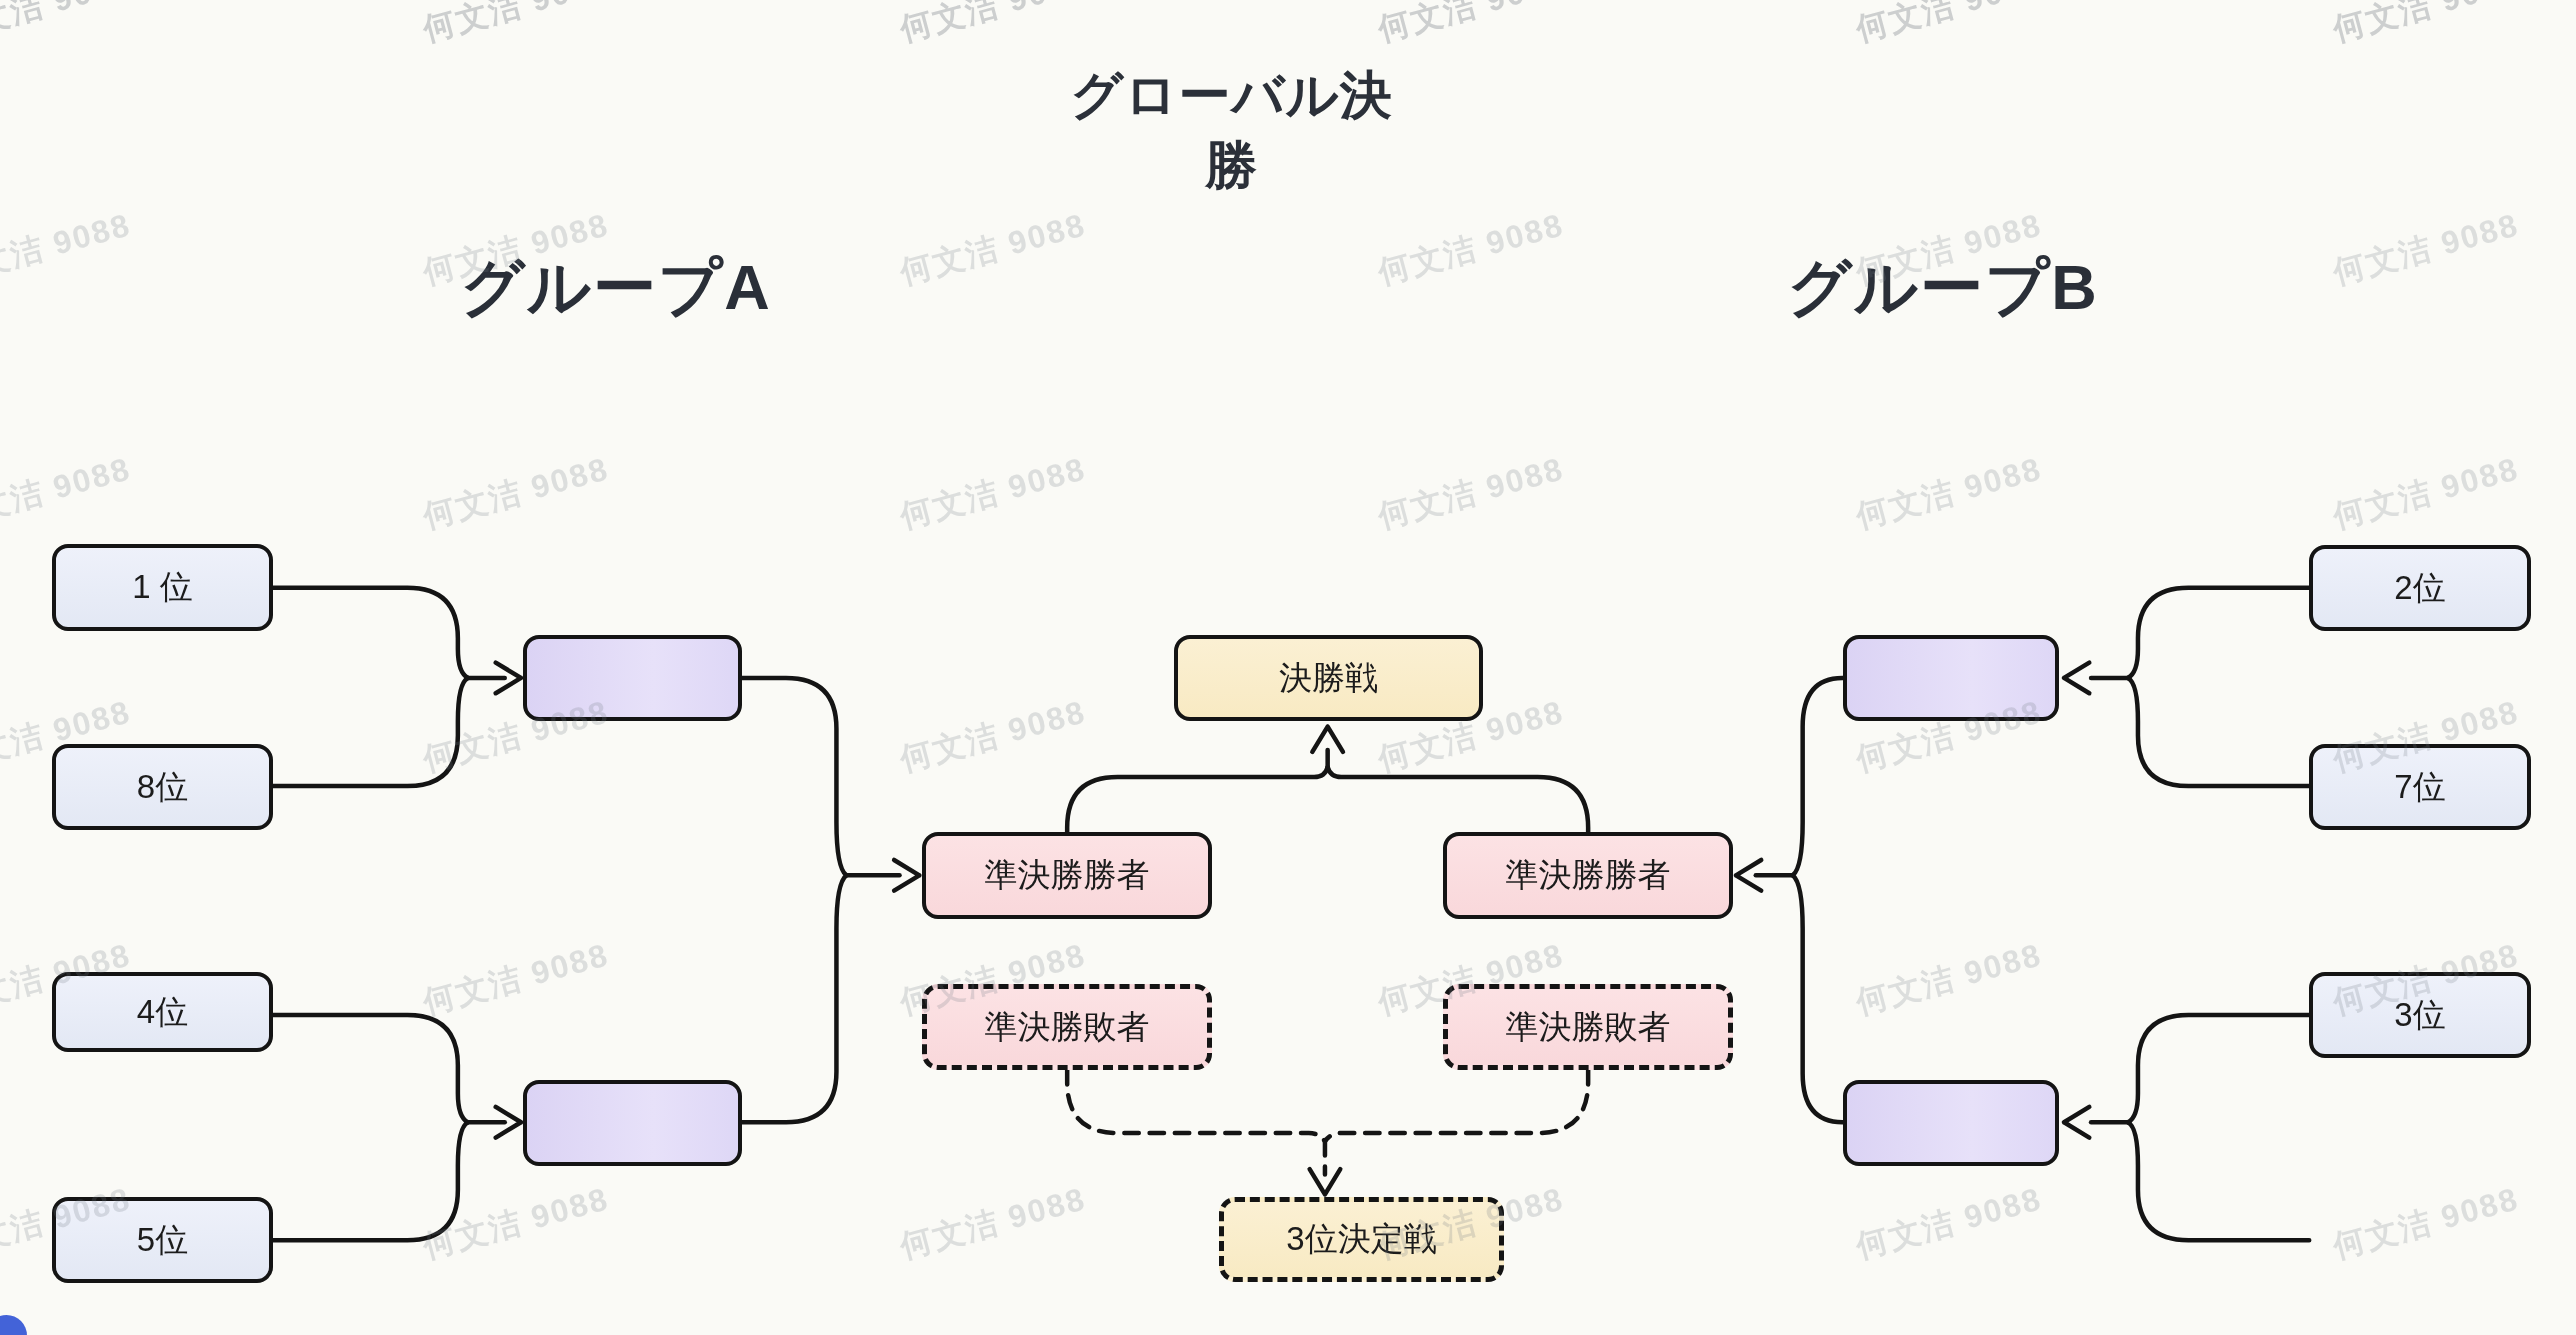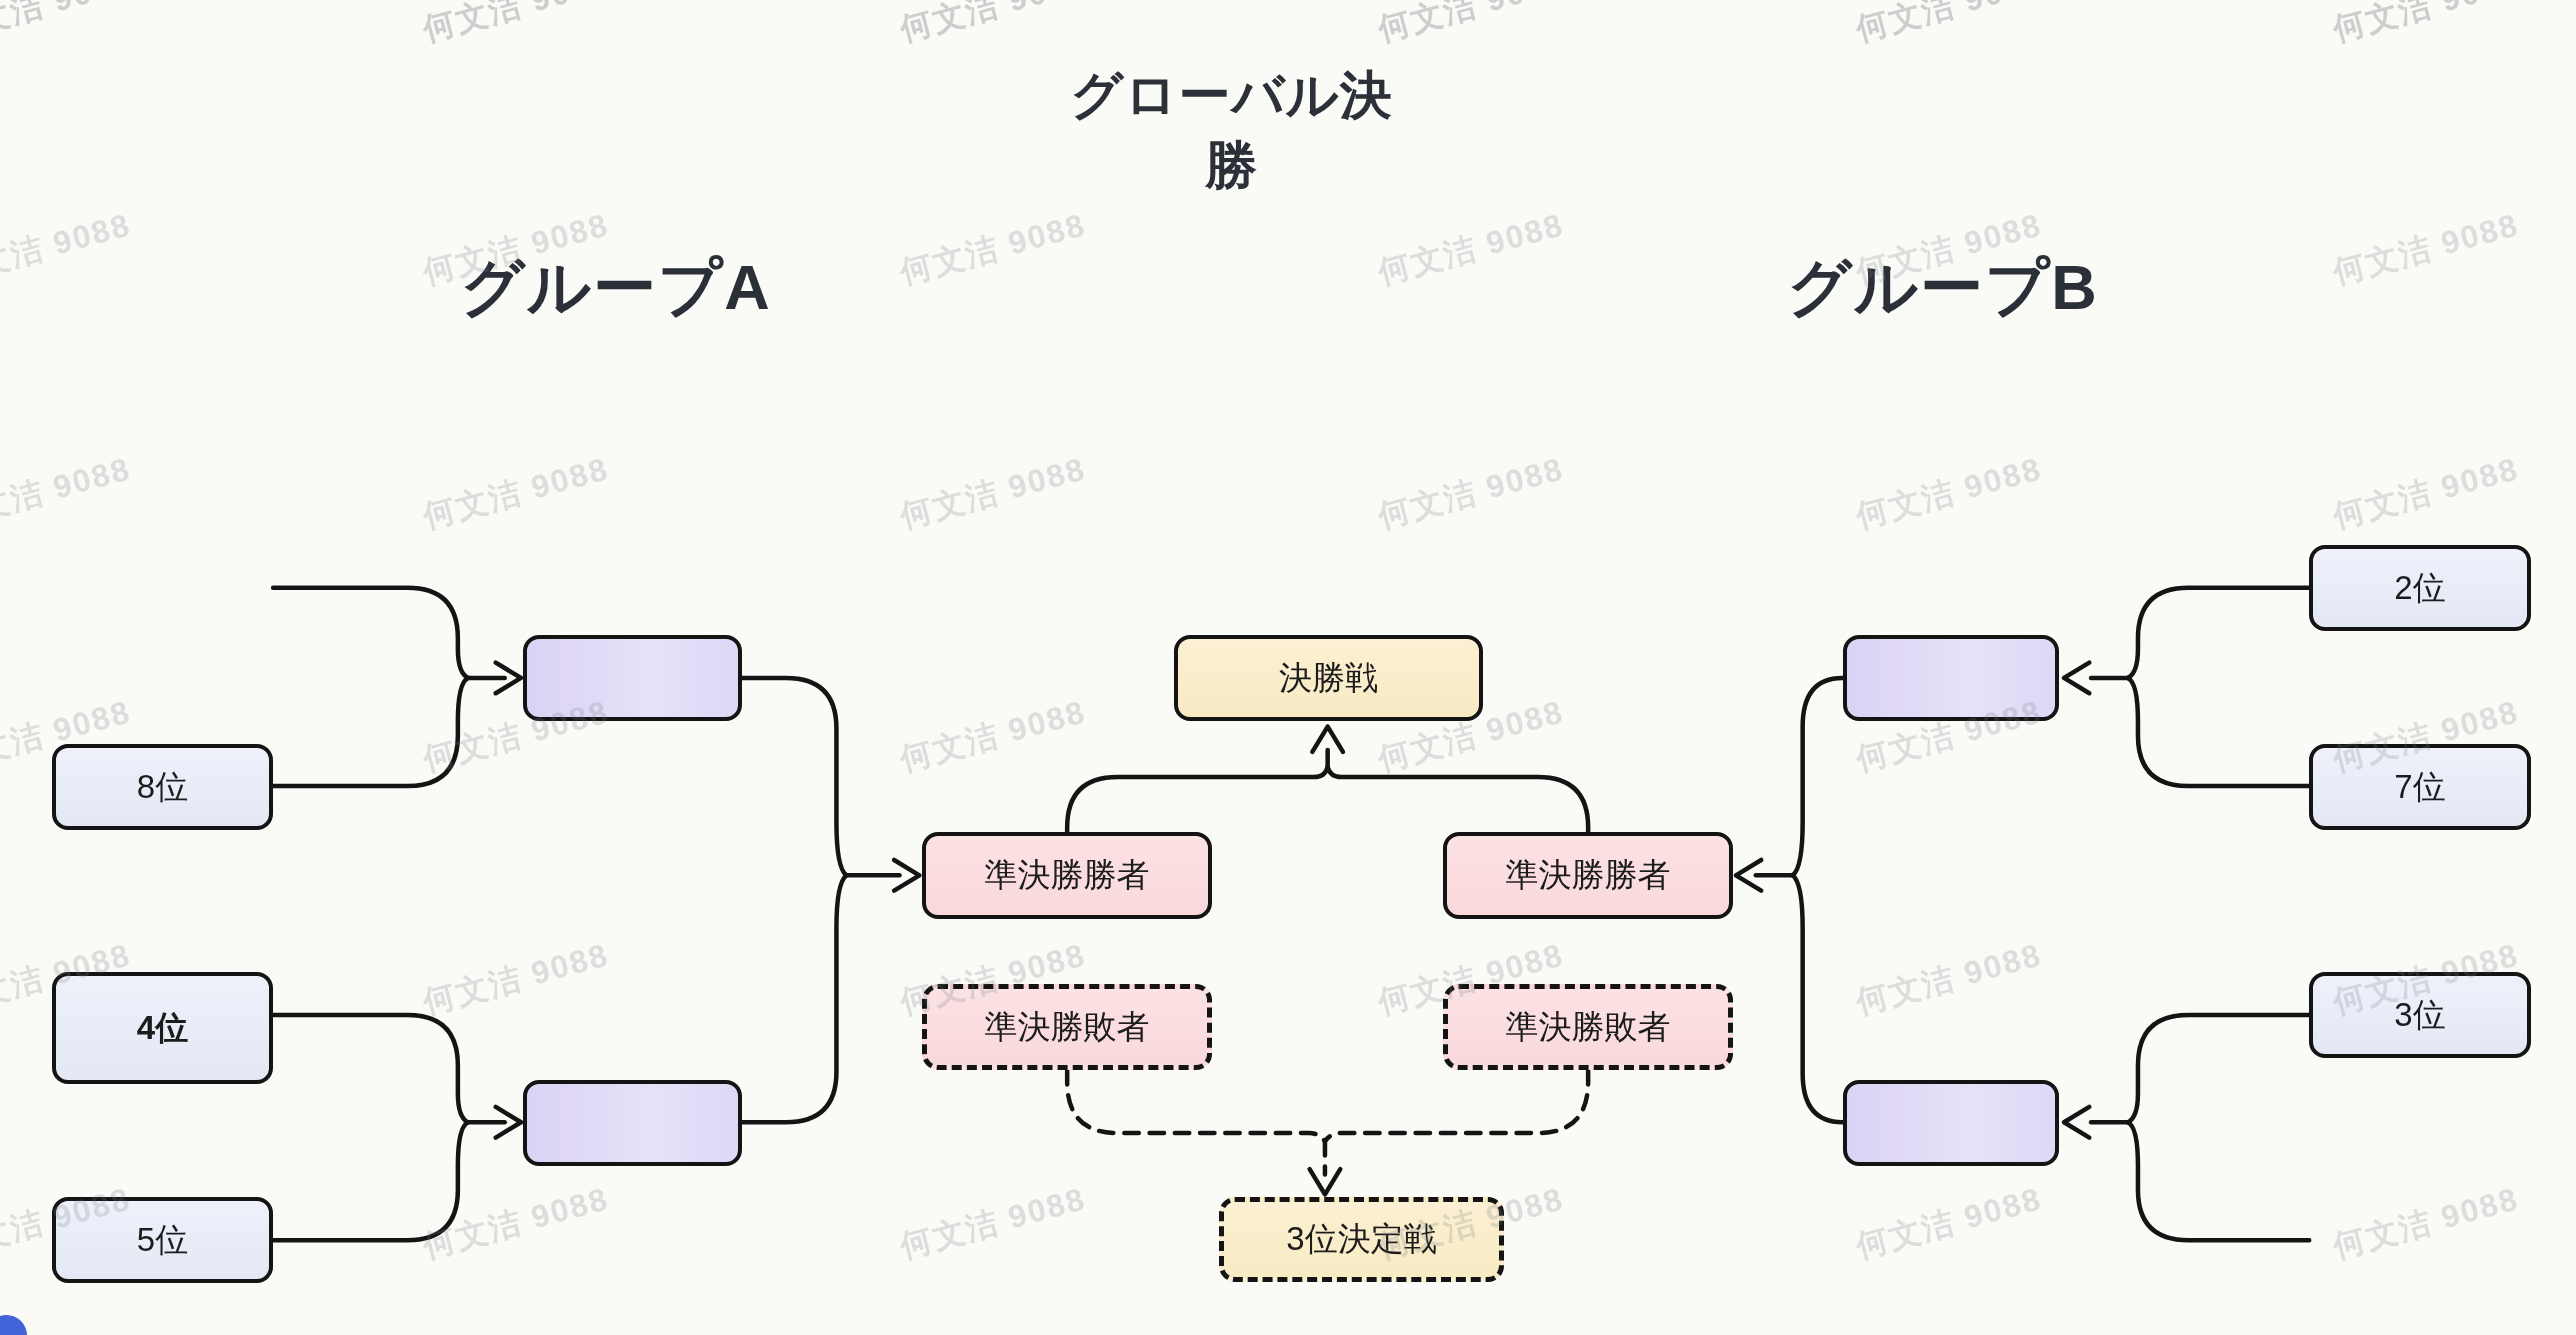--- a/index.html
+++ b/index.html
@@ -93,22 +93,23 @@
     <path d="M 1470 1325 L 1453 1297 M 1470 1325 L 1487 1297"></path>
   </g>
 </svg>
 
 <div class="node-layer">
 
   <div class="abs title" style="left:1051px;top:61px;width:361px;">グローバル決勝</div>
   <div class="abs group-heading" style="left:386px;top:245px;width:460px;">グループA</div>
   <div class="abs group-heading" style="left:1713px;top:245px;width:460px;">グループB</div>
 
+  <div class="box blue" style="left:52px;top:544px;width:221px;height:87px;">1 位</div>
   <div class="box blue" style="left:52px;top:744px;width:221px;height:86px;">8位</div>
-  <div class="box blue" style="left:52px;top:972px;width:221px;height:112px;font-weight:bold;">4位</div>
+  <div class="box blue" style="left:52px;top:972px;width:221px;height:80px;">4位</div>
   <div class="box blue" style="left:52px;top:1197px;width:221px;height:86px;">5位</div>
 
   <div class="box blue" style="left:2309px;top:545px;width:222px;height:86px;">2位</div>
   <div class="box blue" style="left:2309px;top:744px;width:222px;height:86px;">7位</div>
   <div class="box blue" style="left:2309px;top:972px;width:222px;height:86px;">3位</div>
 
   <div class="box purple" style="left:523px;top:635px;width:219px;height:86px;"></div>
   <div class="box purple" style="left:523px;top:1080px;width:219px;height:86px;"></div>
   <div class="box purple" style="left:1843px;top:635px;width:216px;height:86px;"></div>
   <div class="box purple" style="left:1843px;top:1080px;width:216px;height:86px;"></div>

